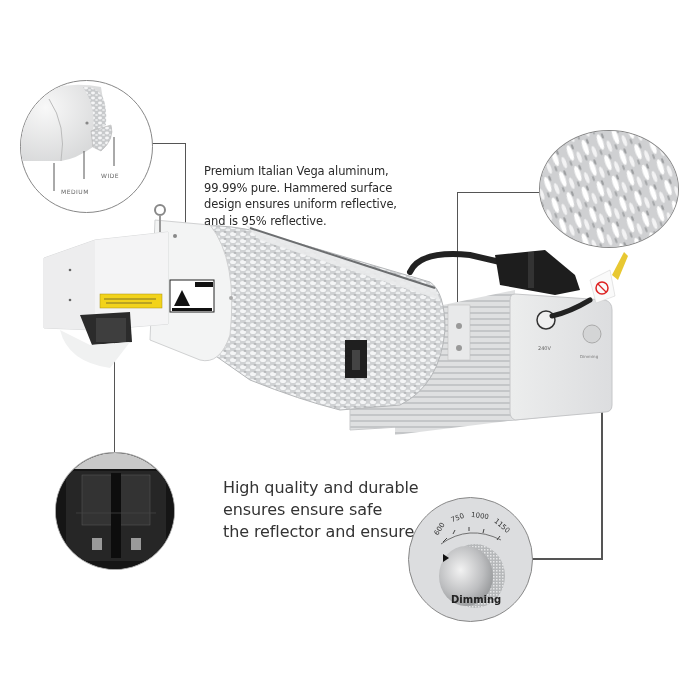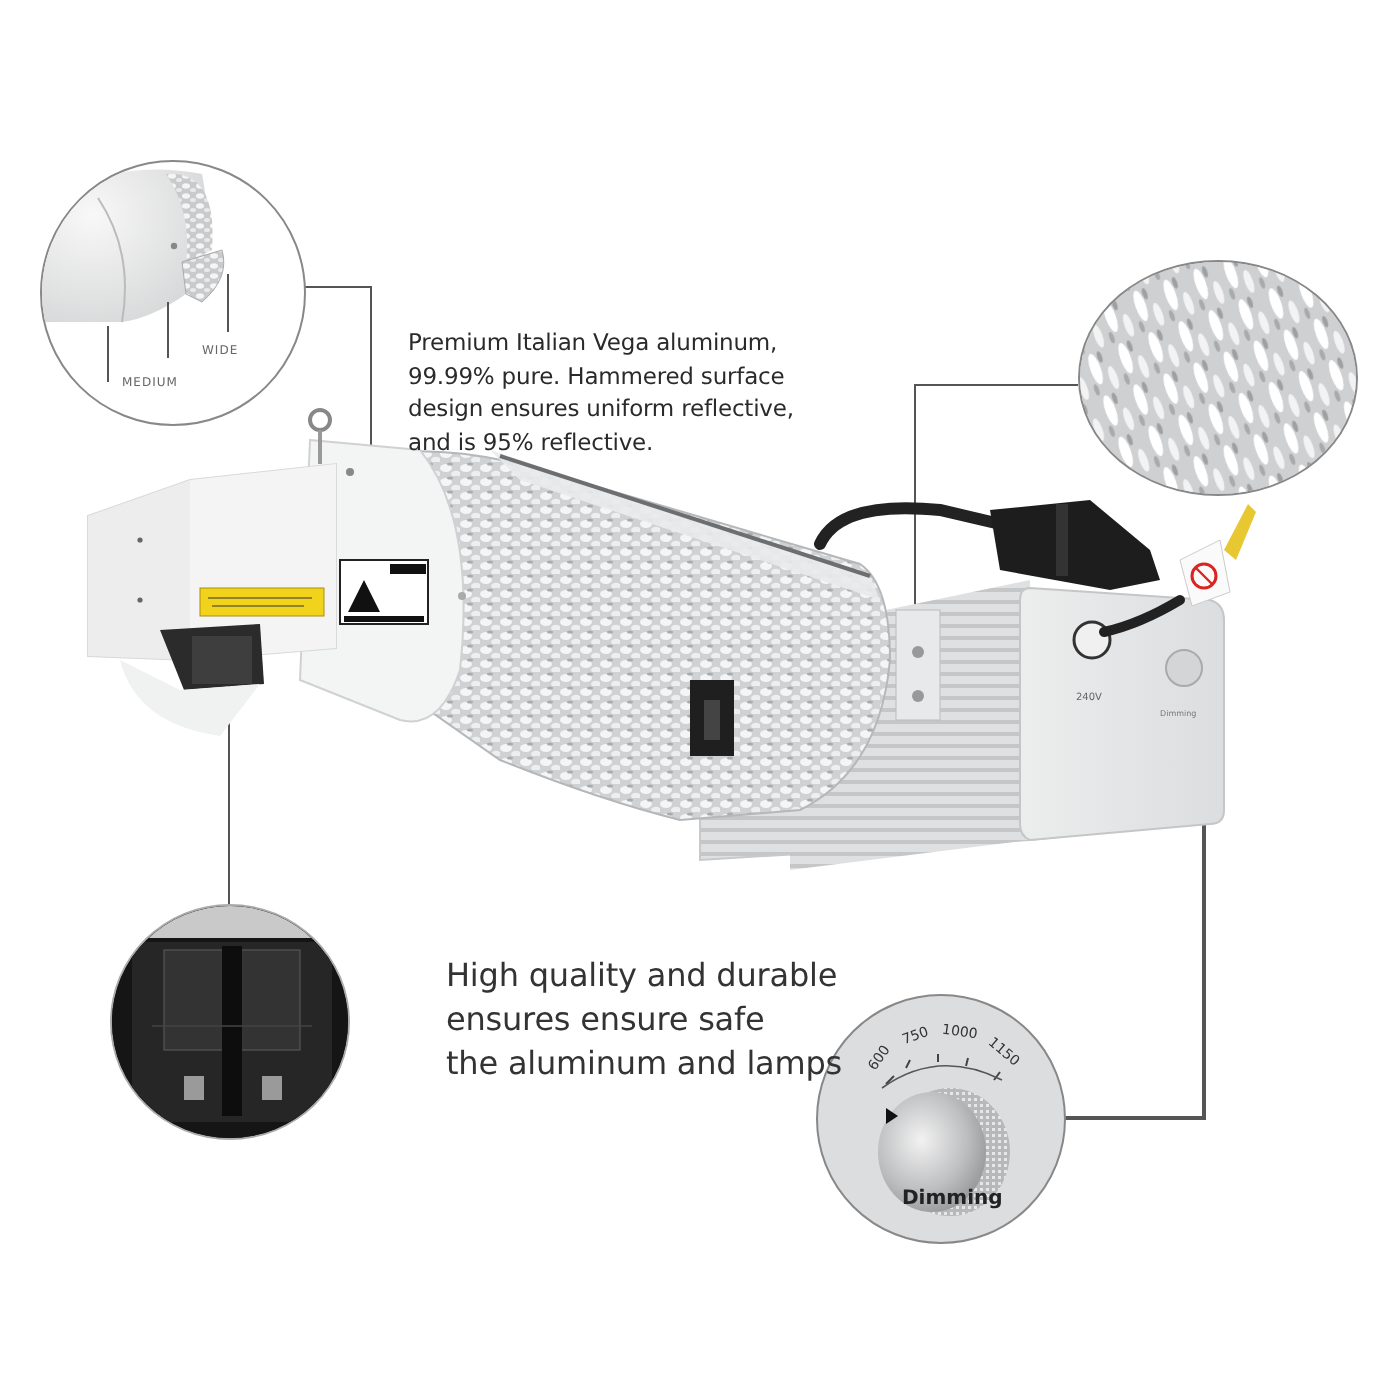--- a/index.html
+++ b/index.html
@@ -194,14 +194,14 @@
 <div class="abs txt-top">
   <span class="txt-line">Premium Italian Vega aluminum,</span>
   <span class="txt-line">99.99% pure. Hammered surface</span>
   <span class="txt-line">design ensures uniform reflective,</span>
   <span class="txt-line">and is 95% reflective.</span>
 </div>
 
 <div class="abs txt-bot">
   <span class="txt-line">High quality and durable</span>
   <span class="txt-line">ensures ensure safe</span>
-  <span class="txt-line">the aluminum and lamps</span>
+  <span class="txt-line">the reflector and ensure</span>
 </div>
 
 </body></html>

